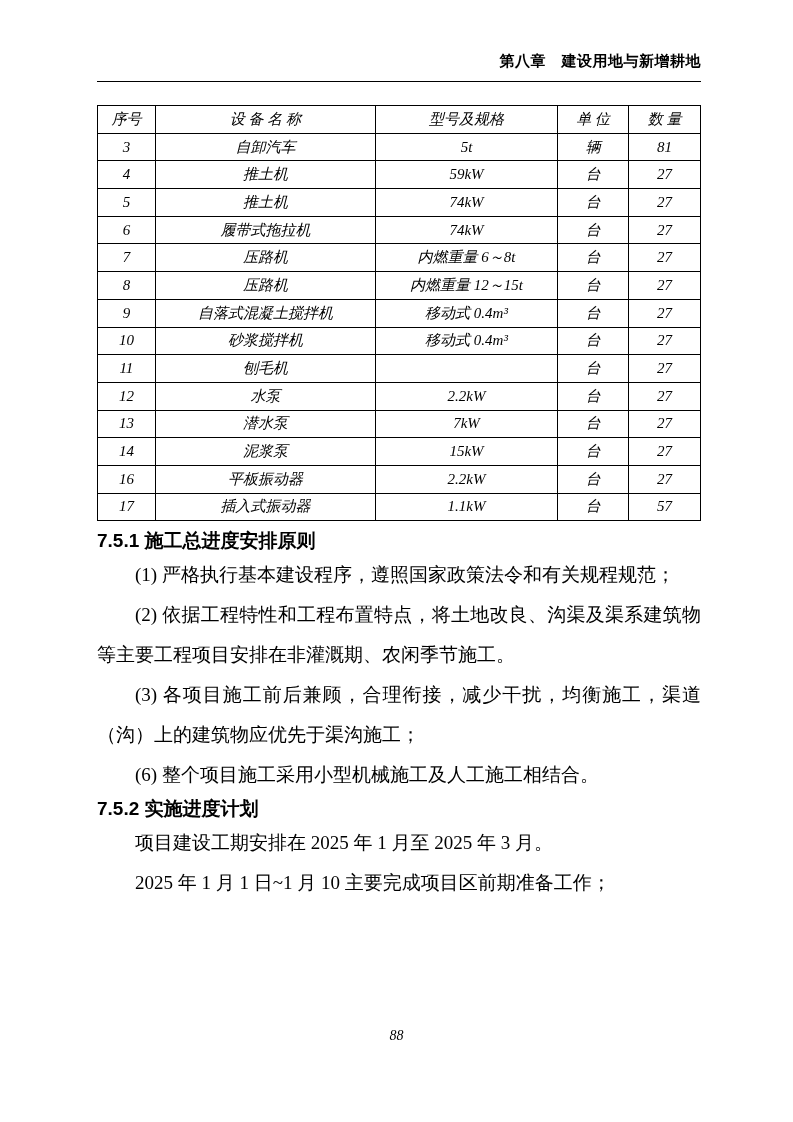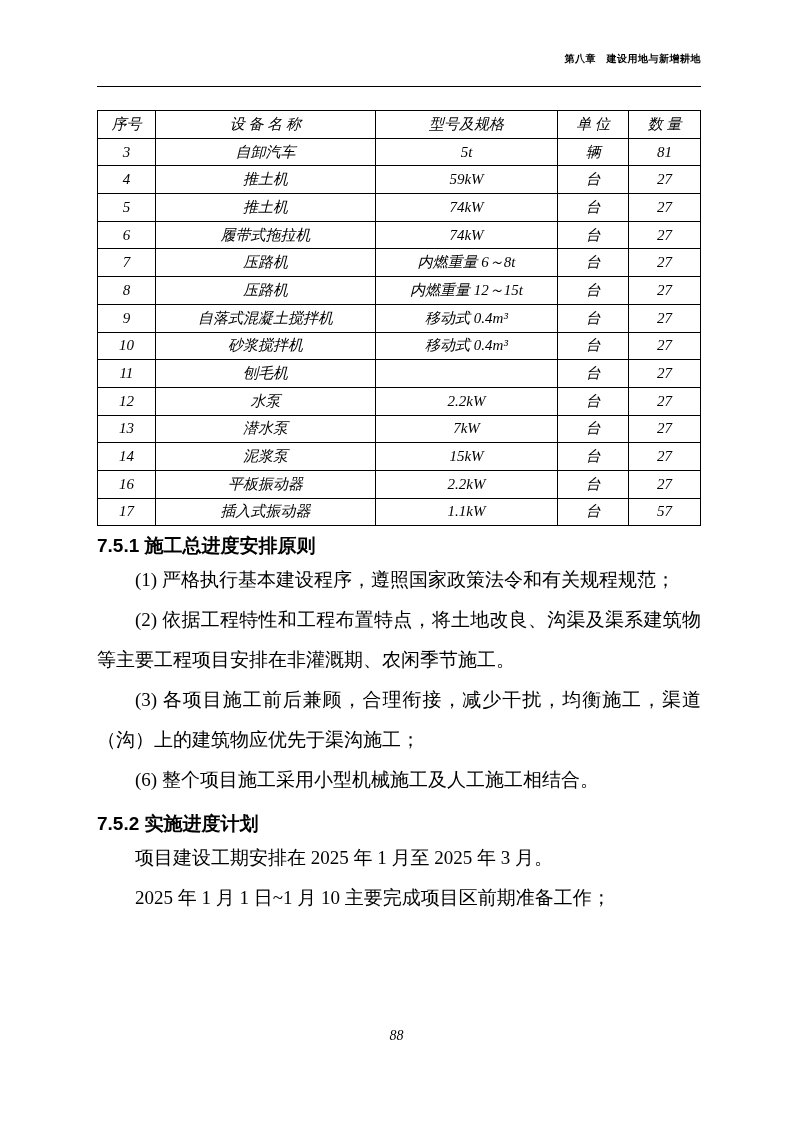--- a/index.html
+++ b/index.html
@@ -13,26 +13,26 @@
     overflow: hidden;
     color: #000000;
     font-family: "Liberation Serif", "DejaVu Serif", serif;
   }
   .content {
     margin-left: 97px;
     width: 604px;
   }
   .doc-header {
     margin-top: 52px;
-    padding-bottom: 20px;
+    padding-bottom: 10px;
     border-bottom: 1.5px solid #000000;
     text-align: right;
     font-family: "Liberation Sans", "DejaVu Sans", sans-serif;
     font-weight: bold;
-    font-size: 10px;
+    font-size: 15px;
     letter-spacing: 0.5px;
   }
   table.equipment {
     margin-top: 23px;
     width: 100%;
     border-collapse: collapse;
     table-layout: fixed;
     font-style: italic;
   }
   table.equipment th, table.equipment td {
@@ -59,21 +59,21 @@
     font-size: 22px;
     line-height: 30px;
   }
   h2.sub {
     margin-top: 6px;
     font-family: "Liberation Sans", "DejaVu Sans", sans-serif;
     font-weight: bold;
     font-size: 19px;
     line-height: 28px;
   }
-  h2.s752 { margin-top: 10px; }
+  h2.s752 { margin-top: 0; }
   p.body {
     font-size: 19px;
     line-height: 40px;
     text-indent: 2em;
     text-align: justify;
   }
   .page-footer {
     position: absolute;
     left: 0;
     right: 0;

